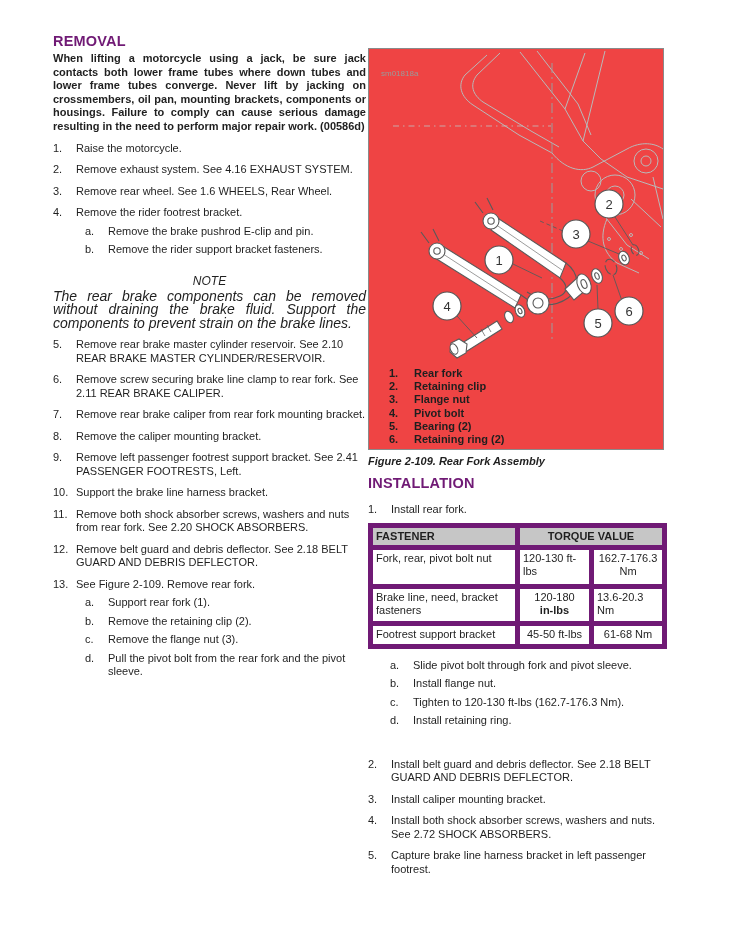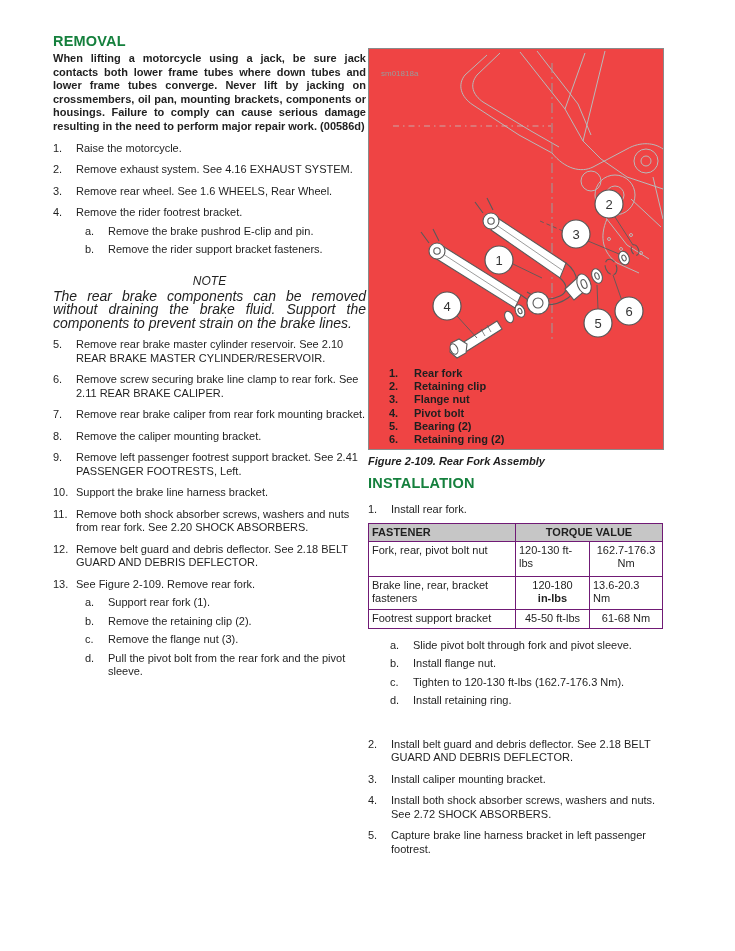--- a/index.html
+++ b/index.html
@@ -1,21 +1,21 @@
 <!DOCTYPE html>
 <html><head>
 <meta charset="utf-8">
 <style>
   html,body{margin:0;padding:0;background:#e8e8e8;}
   .page{position:relative;width:735px;height:951px;background:#ffffff;
         font-family:"Liberation Sans",sans-serif;color:#1f1f1f;overflow:hidden;}
   
   .col-left{position:absolute;left:53px;top:33px;width:313px;}
   .col-right{position:absolute;left:368px;top:48px;width:296px;}
-  h1.sect{margin:0;font-size:14.5px;font-weight:bold;color:#15803d;letter-spacing:.2px;}
+  h1.sect{margin:0;font-size:14.5px;font-weight:bold;color:#701a75;letter-spacing:.2px;}
   
   .notice-head{margin-top:29px;text-align:center;font-size:12px;font-weight:bold;font-style:italic;}
   .notice-body{margin:3px 0 0;font-size:11px;font-weight:bold;line-height:13.6px;text-align:justify;}
   .note-head{margin-top:17px;text-align:center;font-size:12px;font-style:italic;}
   .note-body{margin:2px 0 0;font-size:14px;font-style:italic;line-height:13.6px;text-align:justify;}
   
   .step{display:flex;margin-top:8px;font-size:11px;line-height:13.5px;}
   .step .num{flex:0 0 23px;}
   .step .txt{flex:1;}
   .sub{margin-left:32px;margin-top:5px;}
@@ -26,21 +26,21 @@
   figure.fig-box{position:relative;margin:0;width:294px;height:400px;border:1px solid #8a8a8a;background:#ef4444;}
   figure.fig-box svg{position:absolute;left:0;top:0;}
   .legend{position:absolute;left:20px;top:318px;width:260px;}
   .legend-row{display:flex;font-size:11px;font-weight:bold;line-height:13.2px;}
   .legend-row .num{flex:0 0 25px;}
   .fig-caption{margin-top:5px;width:294px;font-size:11px;font-weight:bold;font-style:italic;}
   h1.install{margin-top:8px;}
   .step-first{margin-top:12px;}
   
   table.tt{margin-top:6px;border-collapse:collapse;width:294px;font-size:11px;table-layout:fixed;}
-  table.tt th,table.tt td{border:1px solid #701a75;padding:2px 3px;vertical-align:top;line-height:13px;}
+  table.tt th,table.tt td{border:5px solid #701a75;padding:2px 3px;vertical-align:top;line-height:13px;}
   table.tt thead th{background:#c6c6c6;font-weight:bold;text-align:left;}
   table.tt thead th.c23{text-align:center;}
   table.tt col.c1{width:147px;}  table.tt col.c2{width:74px;}  table.tt col.c3{width:73px;}
   td.al{text-align:left;} td.ac{text-align:center;} td.mid{vertical-align:middle;}
   td .b{font-weight:bold;}
   tr.r1 td{height:30px;} tr.r2 td{height:28px;} tr.r3 td{height:14px;}
 </style>
 </head>
 <body>
 
@@ -281,21 +281,21 @@
           <th class="c23" colspan="2">TORQUE VALUE</th>
         </tr>
       </thead>
       <tbody>
         <tr class="r1">
           <td>Fork, rear, pivot bolt nut</td>
           <td class="al">120-130 ft-lbs</td>
           <td class="ac">162.7-176.3 Nm</td>
         </tr>
         <tr class="r2">
-          <td>Brake line, rear, bracket fasteners</td>
+          <td>Brake line, need, bracket fasteners</td>
           <td class="ac mid">
             <div>120-180</div>
             <div class="b">in-lbs</div>
           </td>
           <td class="al">13.6-20.3 Nm</td>
         </tr>
         <tr class="r3">
           <td>Footrest support bracket</td>
           <td class="ac">45-50 ft-lbs</td>
           <td class="ac">61-68 Nm</td>

